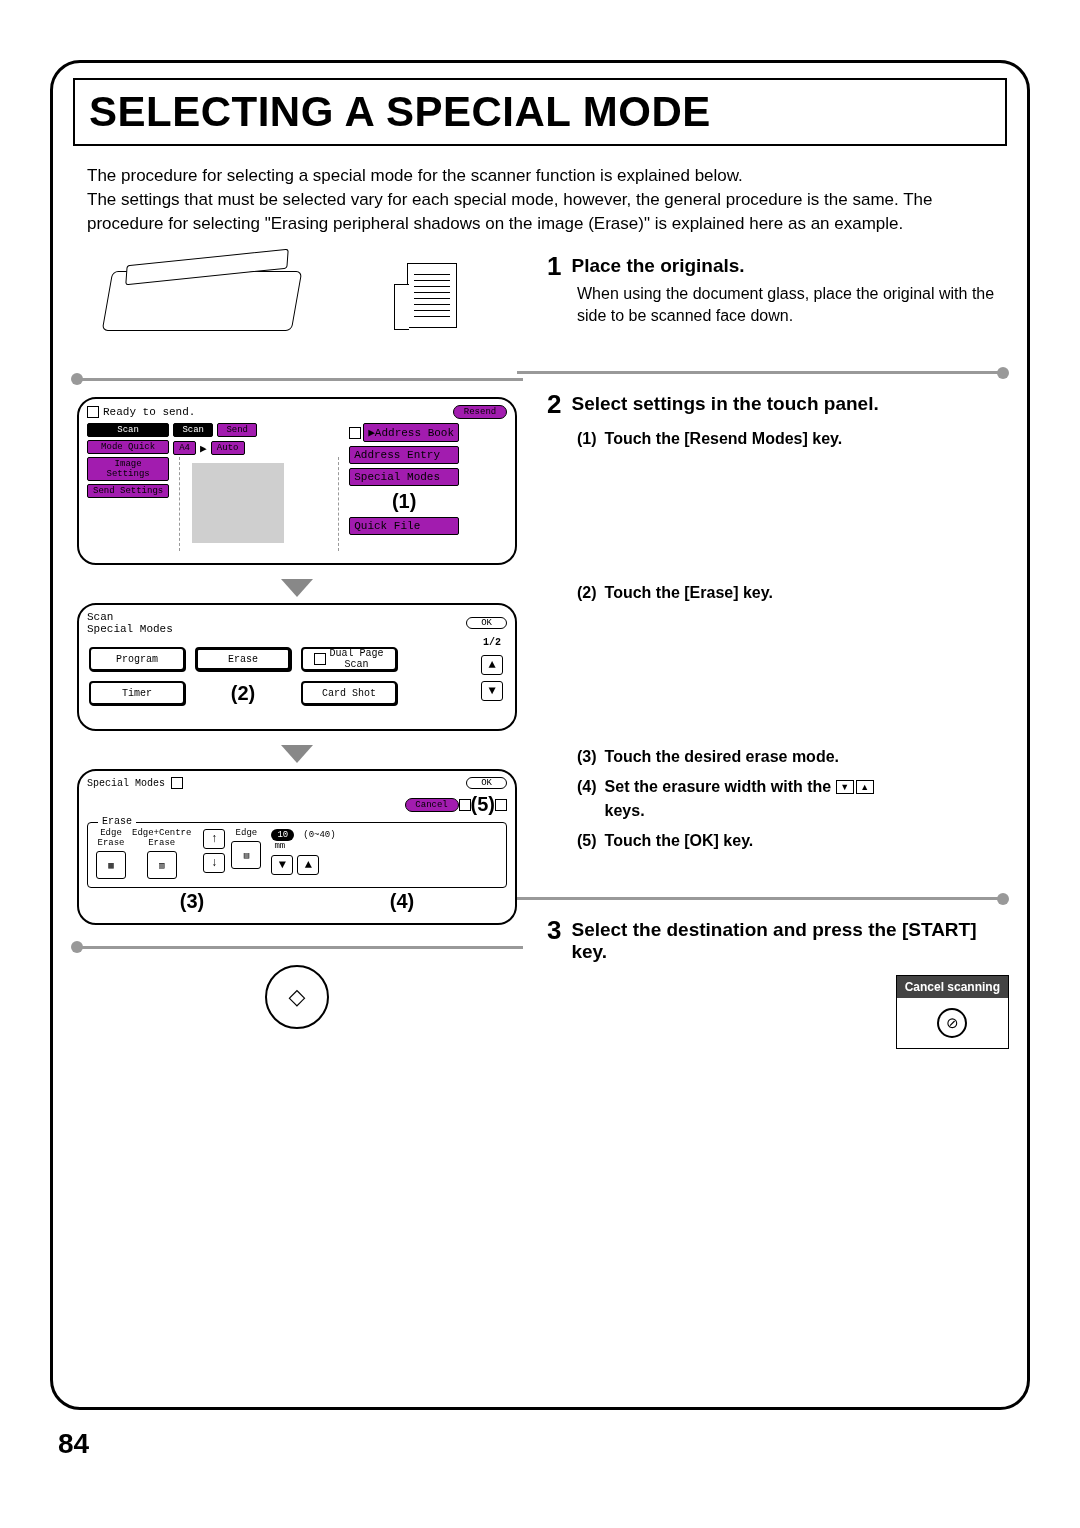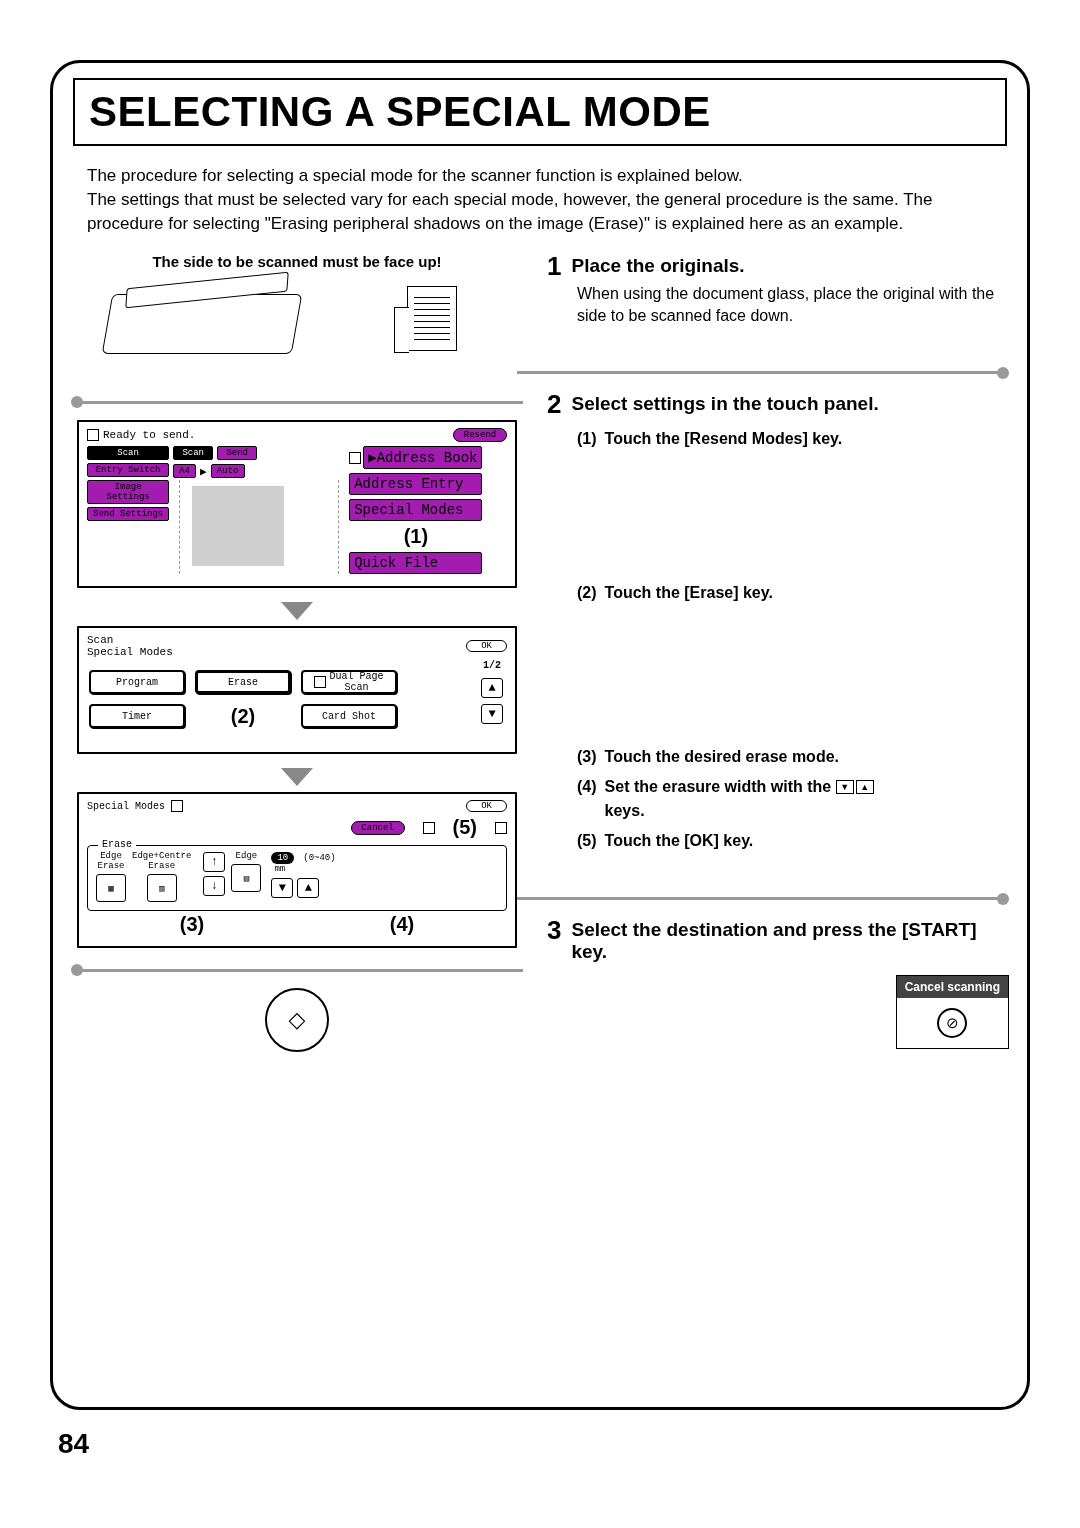--- a/index.html
+++ b/index.html
@@ -54,35 +54,35 @@
   .scanner-illus { width:100%; height:90px; position:relative; margin-bottom:30px; }
   .scanner-body { position:absolute; left:30px; top:18px; width:190px; height:60px; border:1.5px solid #000; border-radius:6px; background:#fff; transform:skewX(-10deg); }
   .scanner-lid { position:absolute; left:50px; top:4px; width:160px; height:20px; border:1.5px solid #000; background:#fff; transform:skewX(-10deg) rotate(-6deg); border-radius:3px; }
   .paper-sheet { position:absolute; right:60px; top:10px; width:50px; height:65px; border:1.5px solid #000; background:#fff; }
   .paper-sheet::before { content:""; position:absolute; left:-14px; top:20px; width:14px; height:44px; border:1.5px solid #000; background:#fff; border-right:none; }
   .paper-lines { position:absolute; left:6px; top:10px; right:6px; height:46px; background:repeating-linear-gradient(#000 0 1px, transparent 1px 6px); }
 
   
   .screen {
     border:2px solid #000;
-    border-radius:1px;
+    border-radius:19px;
     padding:6px 8px 10px 8px;
     background:#fff;
     margin-bottom:14px;
     font-family: "Courier New", monospace;
     font-size: 11px;
     position:relative;
   }
   .screen .hdr-row { display:flex; align-items:center; justify-content:space-between; margin-bottom:4px; }
   .screen .hdr-left { display:flex; align-items:center; gap:4px; }
   .mini-box { border:1px solid #000; padding:1px 5px; background:#a21caf; border-radius:2px; font-size:9px; text-align:center; min-width:54px; }
   .mini-box.dark { background:#000; color:#fff; }
   .mini-box.rounded { border-radius:8px; }
   .side-buttons { display:flex; flex-direction:column; gap:4px; }
-  .side-buttons .mini-box { min-width:80px; font-size:14px; padding:2px 4px; text-align:left;}
+  .side-buttons .mini-box { min-width:80px; font-size:11px; padding:2px 4px; text-align:left;}
   .preview-area { width:160px; height:94px; margin:2px 6px; border-left:1px dashed #999; border-right:1px dashed #999; position:relative; }
   .preview-area::after { content:""; position:absolute; left:12px; top:6px; width:92px; height:80px; background:#cfcfcf; }
   .row1 { display:flex; gap:4px; }
   .row1-left { display:flex; flex-direction:column; gap:3px; }
   .row1-left .mini-box { min-width:70px; }
   .icon-square { width:12px; height:12px; border:1px solid #000; display:inline-block; }
 
   .screen2-grid { display:flex; gap:10px; flex-wrap:wrap; padding:4px 2px; }
   .mode-btn { border:2px solid #000; border-radius:4px; box-shadow: 1px 1px 0 #000; width:96px; height:24px; display:flex; align-items:center; justify-content:center; font-size:10px; background:#fff; }
   .page-count { position:absolute; right:14px; top:32px; font-size:10px;font-weight:bold; }
@@ -139,21 +139,20 @@
   <div class="title-box">
     <div class="title">SELECTING A SPECIAL MODE</div>
   </div>
 
   <div class="intro" style="white-space:pre-line;">The procedure for selecting a special mode for the scanner function is explained below.
 The settings that must be selected vary for each special mode, however, the general procedure is the same. The procedure for selecting "Erasing peripheral shadows on the image (Erase)" is explained here as an example.</div>
 
   <div class="two-col">
 
     <div class="left-col">
-      <div class="note-caption">The side to be scanned must be face up!</div>
       <div class="scanner-illus">
         <div class="scanner-body"></div>
         <div class="scanner-lid"></div>
         <div class="paper-sheet">
             <div class="paper-lines"></div>
           </div>
       </div>
 
       <div class="section-divider">
         <span class="dot left"></span>
@@ -164,21 +163,21 @@
         <div class="hdr-row">
           <div class="hdr-left">
               <span class="icon-square"></span>
               <span>Ready to send.</span>
             </div>
           <span class="mini-box rounded">Resend</span>
         </div>
         <div class="row1">
           <div class="row1-left">
             <span class="mini-box dark">Scan</span>
-            <span class="mini-box">Entry Switch</span>
+            <span class="mini-box">Mode Quick</span>
             <span class="mini-box" style="white-space:pre;">Image
 Settings</span>
             <span class="mini-box">Send Settings</span>
           </div>
           <div style="display:flex; flex-direction:column;">
             <div style="display:flex; gap:4px;">
               <span class="mini-box dark" style="min-width:40px;">Scan</span>
               <span class="mini-box" style="min-width:40px;font-family:Liberation Mono, monospace;">Send</span>
             </div>
             <div style="display:flex; align-items:center; gap:4px; margin-top:4px;">
@@ -237,21 +236,21 @@
       <div class="triangle-down"></div>
 
       <div class="screen screen3">
         <div class="row-top">
           <div class="sm-title">
               <span>Special Modes</span>
               <span class="icon-square"></span>
             </div>
           <span class="ok-pill">OK</span>
         </div>
-        <div style="display:flex; justify-content:flex-end; align-items:center; gap:18px; margin-top:4px;">
+        <div style="display:flex; justify-content:flex-end; align-items:center; gap:0; margin-top:4px;">
           <span class="mini-box rounded">Cancel</span>
           <span class="icon-square"></span>
           <span class="callout">(5)</span>
           <span class="icon-square"></span>
         </div>
         <div class="erase-section">
           <span class="sect-label">Erase</span>
           <div class="erase-row">
             <div class="erase-btn">
               <span class="lbl">Edge

